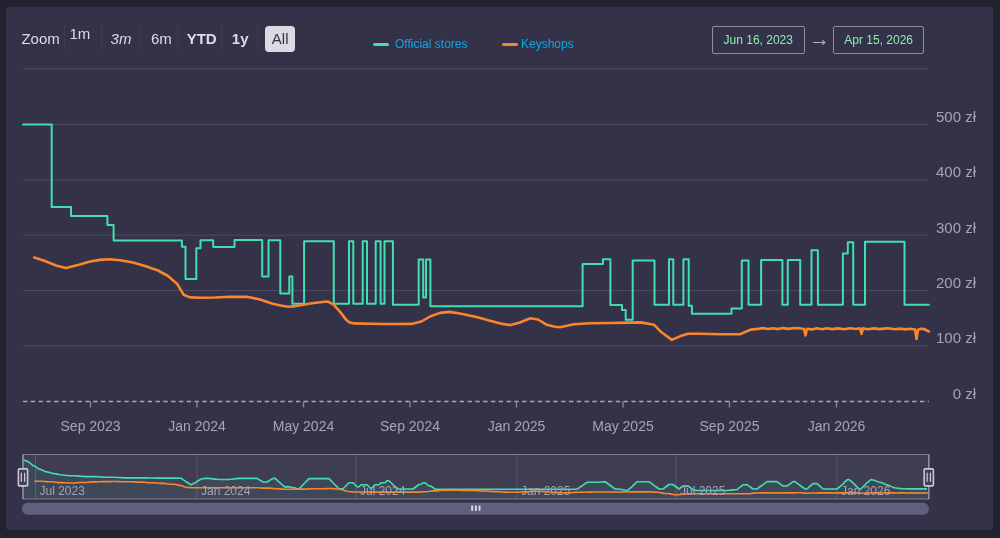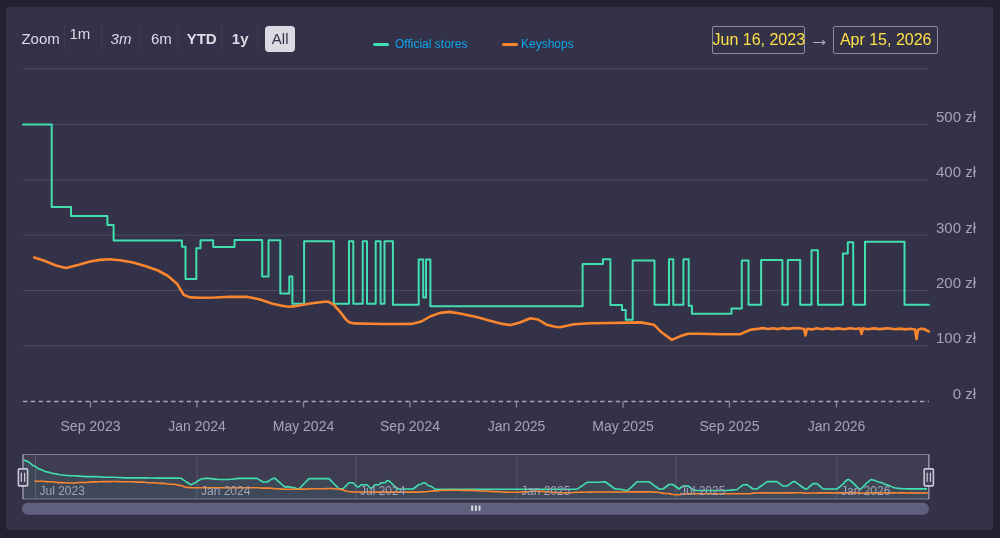--- a/index.html
+++ b/index.html
@@ -5,21 +5,21 @@
   html,body{margin:0;padding:0;width:1000px;height:538px;background:#232230;overflow:hidden}
   body{font-family:"Liberation Sans",sans-serif;position:relative}
   .panel{position:absolute;left:6px;top:7px;width:987px;height:523px;background:#343248;border-radius:3px}
   .tb{position:absolute;font-size:15px;color:#dddce6;transform:translateX(-50%);white-space:nowrap}
   .sep{position:absolute;top:25px;height:26px;width:1px;background:rgba(255,255,255,0.05)}
   .allbtn{position:absolute;left:265px;top:25.5px;width:30.3px;height:26px;background:#dbdae3;border-radius:4px;
           color:#34324a;font-size:15px;text-align:center;line-height:26px}
   .legend{position:absolute;top:37px;font-size:12px;color:#0ea5e9;white-space:nowrap}
   .dash{position:absolute;top:43px;width:16px;height:3.2px;border-radius:2px}
   .datebox{position:absolute;top:26.4px;height:27.6px;border:1px solid #8e8d9c;border-radius:2px;
-           color:#fde047;font-size:16px;text-align:center;box-sizing:border-box;white-space:nowrap}
+           color:#86efac;font-size:12px;text-align:center;box-sizing:border-box;white-space:nowrap}
   .arrow{position:absolute;left:809px;top:26.5px;font-size:21px;color:#b0aec0}
 </style>
 </head>
 <body>
 <div class="panel"></div>
 <div class="tb" style="left:40.6px;top:29.5px;">Zoom</div>
 <div class="tb" style="left:79.8px;top:25px;">1m</div>
 <div class="tb" style="left:121px;top:29.5px;font-style:italic;">3m</div>
 <div class="tb" style="left:161.4px;top:29.5px;">6m</div>
 <div class="tb" style="left:201.7px;top:29.5px;font-weight:bold;">YTD</div>
@@ -30,21 +30,21 @@
 <div class="sep" style="left:177px"></div>
 <div class="sep" style="left:221.3px"></div>
 <div class="sep" style="left:257px"></div>
 <div class="allbtn">All</div>
 <div class="dash" style="left:372.8px;background:#41dfb0"></div>
 <div class="legend" style="left:395px">Official stores</div>
 <div class="dash" style="left:501.5px;background:#f9862e"></div>
 <div class="legend" style="left:521px">Keyshops</div>
 <div class="datebox" style="left:711.5px;width:93.5px;line-height:26px">Jun 16, 2023</div>
 <div class="arrow">→</div>
-<div class="datebox" style="left:833.2px;width:105px;line-height:26px">Apr 15, 2026</div>
+<div class="datebox" style="left:833.2px;width:91px;line-height:26px">Apr 15, 2026</div>
 <svg width="1000" height="538" viewBox="0 0 1000 538" style="position:absolute;left:0;top:0">
 <line x1="23" y1="68.8" x2="928.8" y2="68.8" stroke="#4c4a63" stroke-width="1"></line>
 <line x1="23" y1="124.5" x2="928.8" y2="124.5" stroke="#4c4a63" stroke-width="1"></line>
 <line x1="23" y1="179.8" x2="928.8" y2="179.8" stroke="#4c4a63" stroke-width="1"></line>
 <line x1="23" y1="235.2" x2="928.8" y2="235.2" stroke="#4c4a63" stroke-width="1"></line>
 <line x1="23" y1="290.5" x2="928.8" y2="290.5" stroke="#4c4a63" stroke-width="1"></line>
 <line x1="23" y1="345.9" x2="928.8" y2="345.9" stroke="#4c4a63" stroke-width="1"></line>
 <line x1="23" y1="401.5" x2="928.8" y2="401.5" stroke="#a8a6bc" stroke-width="1.3" stroke-dasharray="4.3,3.5"></line>
 <line x1="90.5" y1="401.5" x2="90.5" y2="407.5" stroke="#8886a0" stroke-width="1.3"></line>
 <line x1="197" y1="401.5" x2="197" y2="407.5" stroke="#8886a0" stroke-width="1.3"></line>

